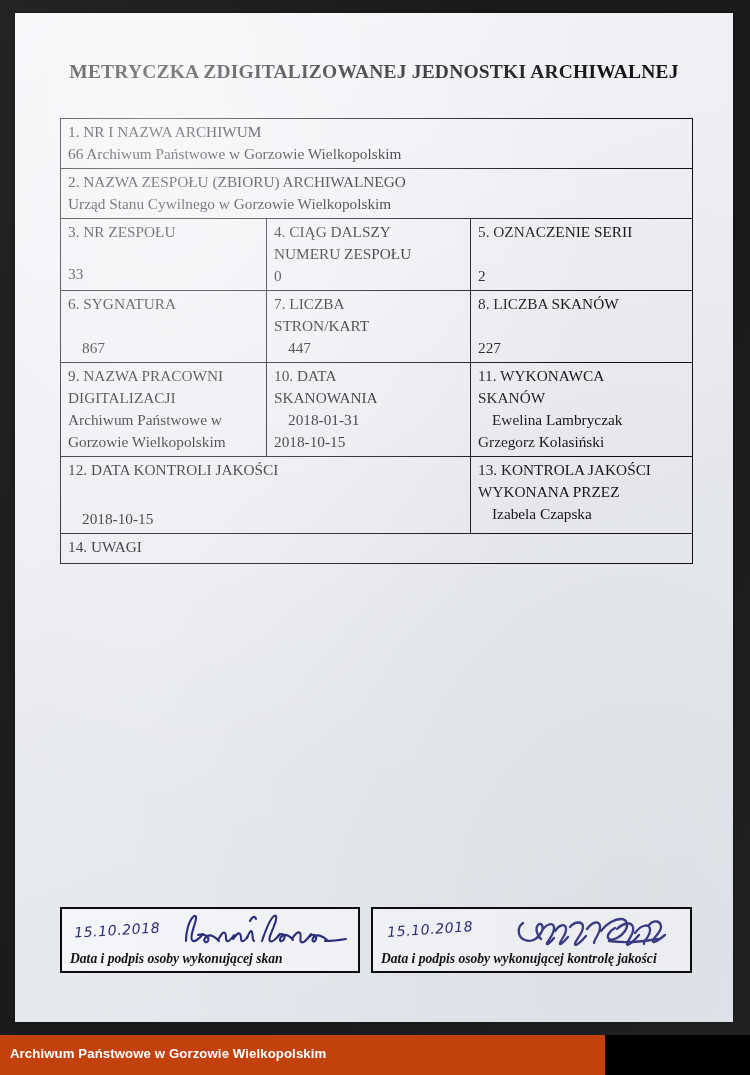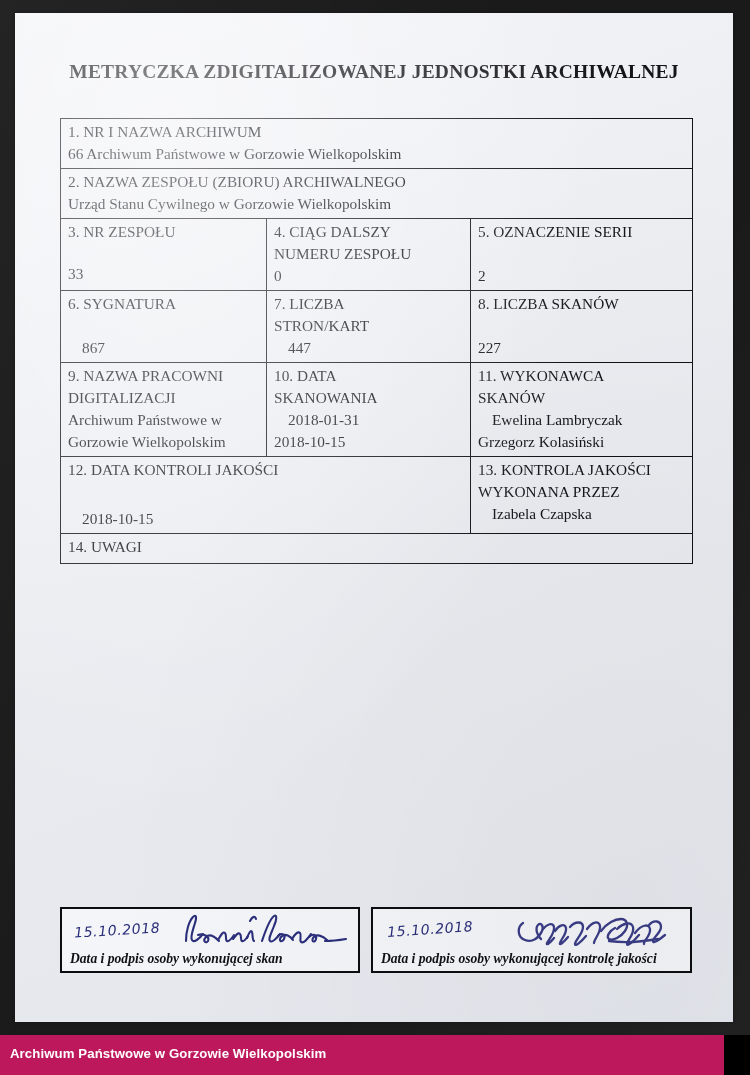--- a/index.html
+++ b/index.html
@@ -144,23 +144,23 @@
     font-size: 13.6px;
     color: #101015;
     white-space: nowrap;
   }
 
   
   .footer-bar {
     position: absolute;
     left: 0;
     top: 1035px;
-    width: 724px;
+    width: 605px;
     height: 40px;
-    background: #be185d;
+    background: #c2410c;
   }
   .footer-text {
     position: absolute;
     left: 10px;
     top: 11px;
     color: #ffffff;
     font-family: "Liberation Sans", sans-serif;
     font-weight: bold;
     font-size: 13.2px;
     letter-spacing: 0.1px;

